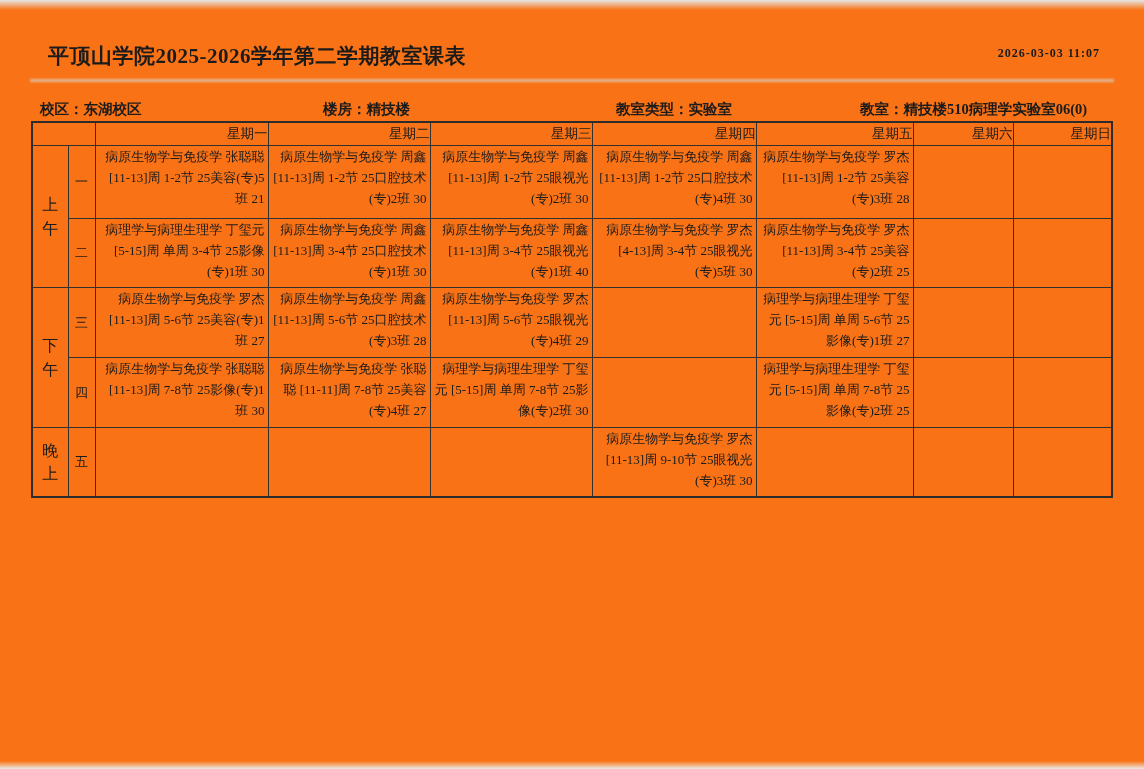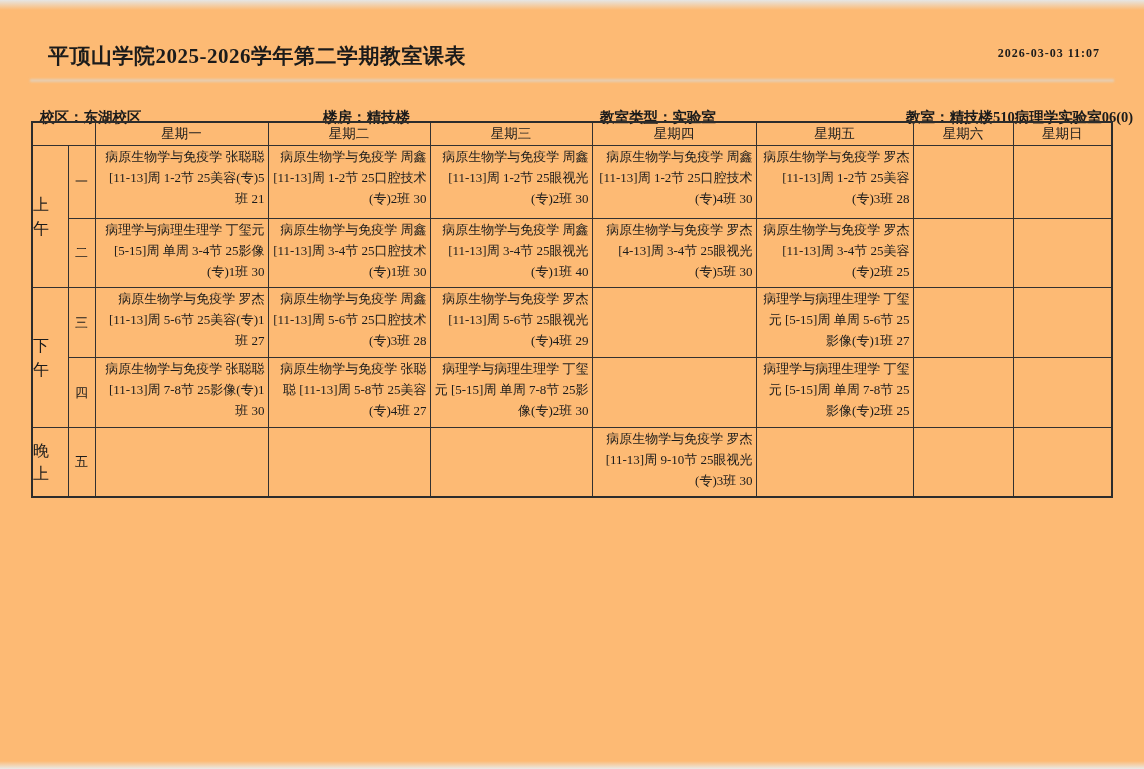--- a/index.html
+++ b/index.html
@@ -5,64 +5,64 @@
   html,body{margin:0;padding:0;}
   body{
     width:1144px;height:769px;
     background:#f6f6f5;
     font-family:"Liberation Serif","DejaVu Serif",serif;
     color:#1b1b1b;
     -webkit-font-smoothing:antialiased;
   }
   .page{
     position:relative;width:1144px;height:769px;
-    background:#fdba74;overflow:hidden;
+    background:#f97316;overflow:hidden;
   }
   
   .edge-top{position:absolute;left:0;top:0;width:100%;height:10px;
     background:linear-gradient(#e6e6e4,rgba(253,253,252,0));pointer-events:none;}
   .edge-bottom{position:absolute;left:0;bottom:0;width:100%;height:8px;
     background:linear-gradient(rgba(253,253,252,0),#eaeae8);pointer-events:none;}
   .smudge{position:absolute;left:30px;top:79px;width:1084px;height:3px;
     background:#d9d9d6;opacity:.65;filter:blur(1px);}
 
   .doc-title{
     position:absolute;left:48px;top:42px;
     font-size:21px;font-weight:bold;letter-spacing:.5px;white-space:nowrap;
   }
   .timestamp{
     position:absolute;right:44px;top:46px;
     font-size:12px;font-weight:bold;letter-spacing:1px;white-space:nowrap;
   }
-  .info-row{position:absolute;left:0;top:100px;width:1144px;height:22px;font-size:14.5px;font-weight:bold;margin-top:8px;}
+  .info-row{position:absolute;left:0;top:100px;width:1144px;height:22px;font-size:14.5px;font-weight:bold;}
   .info-item{position:absolute;top:0;white-space:nowrap;}
   .info-campus{left:40px;} .info-building{left:323px;}
-  .info-roomtype{left:600px;} .info-room{left:886px;padding-left:20px;}
+  .info-roomtype{left:616px;} .info-room{left:840px;padding-left:20px;}
 
   table.tt{
     position:absolute;left:31px;top:121px;
     border-collapse:collapse;table-layout:fixed;
     width:1082px;
     border:2px solid #2c2c2c;
   }
   .tt th,.tt td{
     border:1px solid #333130;
     padding:1px 3px 1px 4px;
     overflow:hidden;
   }
   .tt th{
-    height:22px;font-size:13.5px;font-weight:normal;text-align:center;padding:0;
+    height:22px;font-size:13.5px;font-weight:normal;text-align:right;padding:0;
   }
   .tt td.cell{
     vertical-align:top;text-align:right;
     font-size:13px;line-height:1.6;
     overflow-wrap:break-word;word-break:break-word;
   }
   .tt td.session{
-    text-align:left;vertical-align:middle;font-size:16px;padding:0;
+    text-align:center;vertical-align:middle;font-size:16px;padding:0;
   }
   .v-label{display:inline-block;width:1.05em;word-break:break-all;line-height:1.45;}
   .tt td.period{
     text-align:center;vertical-align:middle;font-size:13px;padding:0;
   }
   tr.r1{height:73px;} tr.r2{height:69px;} tr.r3{height:70px;}
   tr.r4{height:70px;} tr.r5{height:69px;}
 </style>
 </head>
 <body>
@@ -133,21 +133,21 @@
       <td class="cell">病原生物学与免疫学 周鑫 [11-13]周 5-6节 25口腔技术(专)3班 28</td>
       <td class="cell">病原生物学与免疫学 罗杰 [11-13]周 5-6节 25眼视光(专)4班 29</td>
       <td class="cell"></td>
       <td class="cell">病理学与病理生理学 丁玺元 [5-15]周 单周 5-6节 25影像(专)1班 27</td>
       <td class="cell"></td>
       <td class="cell"></td>
     </tr>
     <tr class="r4">
       <td class="period">四</td>
       <td class="cell">病原生物学与免疫学 张聪聪 [11-13]周 7-8节 25影像(专)1班 30</td>
-      <td class="cell">病原生物学与免疫学 张聪聪 [11-13]周 5-8节 25美容(专)4班 27</td>
+      <td class="cell">病原生物学与免疫学 张聪聪 [11-11]周 7-8节 25美容(专)4班 27</td>
       <td class="cell">病理学与病理生理学 丁玺元 [5-15]周 单周 7-8节 25影像(专)2班 30</td>
       <td class="cell"></td>
       <td class="cell">病理学与病理生理学 丁玺元 [5-15]周 单周 7-8节 25影像(专)2班 25</td>
       <td class="cell"></td>
       <td class="cell"></td>
     </tr>
     <tr class="r5">
       <td class="session"><span class="v-label">晚上</span></td>
       <td class="period">五</td>
       <td class="cell"></td>

